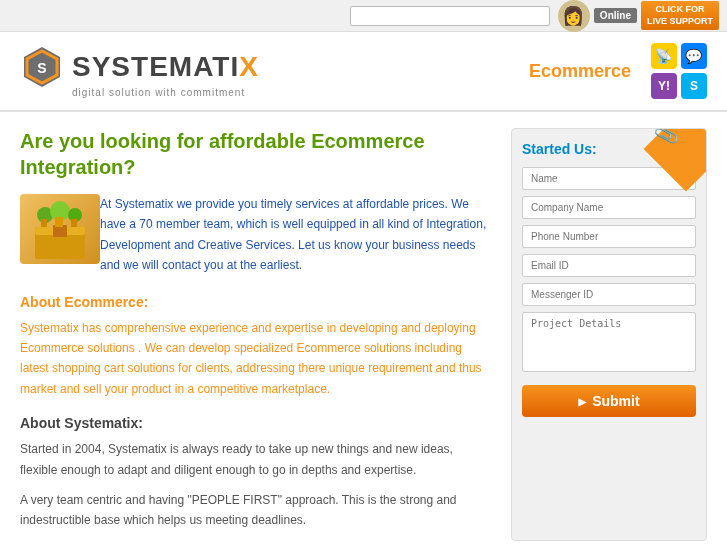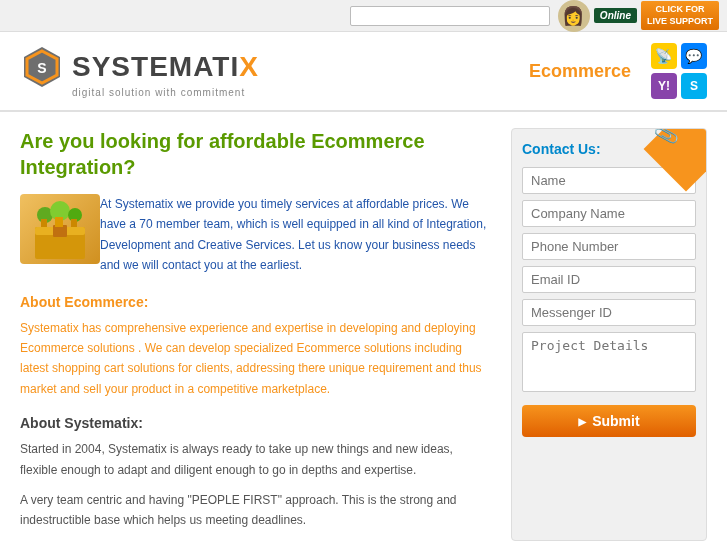--- a/index.html
+++ b/index.html
@@ -26,28 +26,27 @@
     .top-search {
       width: 200px;
       height: 20px;
       border: 1px solid #bbb;
       border-radius: 2px;
       padding: 2px 6px;
       font-size: 11px;
       margin-right: 8px;
     }
     .online-badge {
-      background: #14532d;
+      background: #737373;
       color: white;
       font-size: 10px;
       font-weight: bold;
       padding: 2px 6px;
       border-radius: 2px;
       margin-right: 4px;
-      font-style: italic;
     }
     .support-btn {
       background: linear-gradient(to bottom, #f7941d, #e07000);
       color: white;
       font-size: 9px;
       font-weight: bold;
       padding: 3px 6px;
       border-radius: 2px;
       cursor: pointer;
       line-height: 1.3;
@@ -236,21 +235,21 @@
       font-weight: bold;
       margin-bottom: 10px;
     }
     .contact-form input,
     .contact-form textarea {
       width: 100%;
       margin-bottom: 6px;
       padding: 5px 8px;
       border: 1px solid #ccc;
       border-radius: 2px;
-      font-size: 13px;
+      font-size: 10px;
       background: white;
       color: #888;
     }
     .contact-form textarea {
       height: 60px;
       resize: none;
     }
     .submit-btn {
       background: linear-gradient(to bottom, #f7941d, #e06000);
       color: white;
@@ -344,21 +343,21 @@
     <div class="section-title">About Ecommerce:</div>
     <p class="section-text">Systematix has comprehensive experience and expertise in developing and deploying Ecommerce solutions . We can develop specialized Ecommerce solutions including latest shopping cart solutions for clients, addressing there unique requirement and thus market and sell your product in a competitive marketplace.</p>
 
     <div class="section-title-dark">About Systematix:</div>
     <p class="section-text-dark">Started in 2004, Systematix is always ready to take up new things and new ideas, flexible enough to adapt and diligent enough to go in depths and expertise.</p>
     <p class="section-text-dark">A very team centric and having "PEOPLE FIRST" approach. This is the strong and indestructible base which helps us meeting deadlines.</p>
   </div>
 
   <div class="contact-sidebar">
     <div class="paperclip">📎</div>
-    <div class="contact-title">Contact Us:</div>
+    <div class="contact-title">Started Us:</div>
     <div class="contact-form">
       <input type="text" placeholder="Name" style="">
       <input type="text" placeholder="Company Name" style="">
       <input type="text" placeholder="Phone Number" style="">
       <input type="text" placeholder="Email ID" style="">
       <input type="text" placeholder="Messenger ID" style="">
       <textarea placeholder="Project Details" style=""></textarea>
       <button class="submit-btn">Submit</button>
     </div>
   </div>

